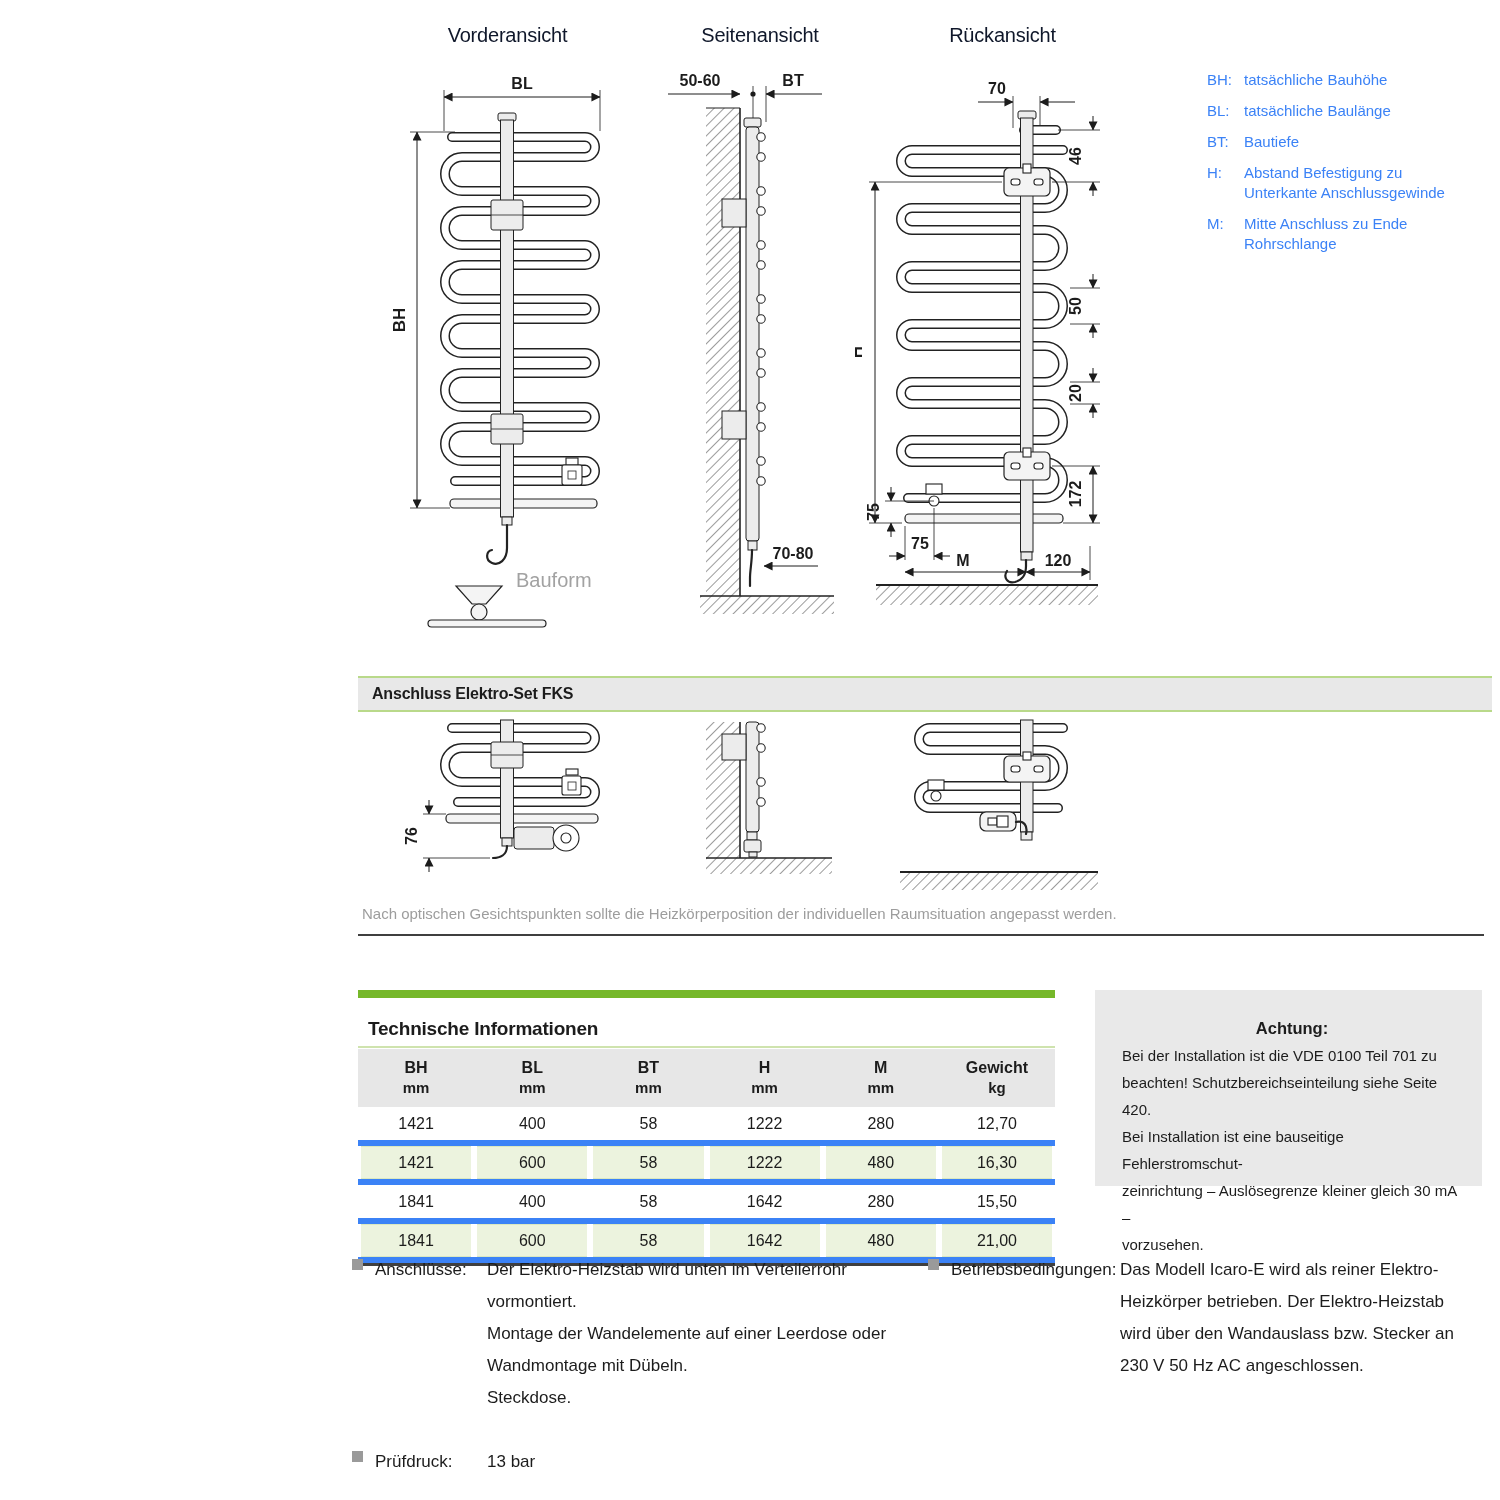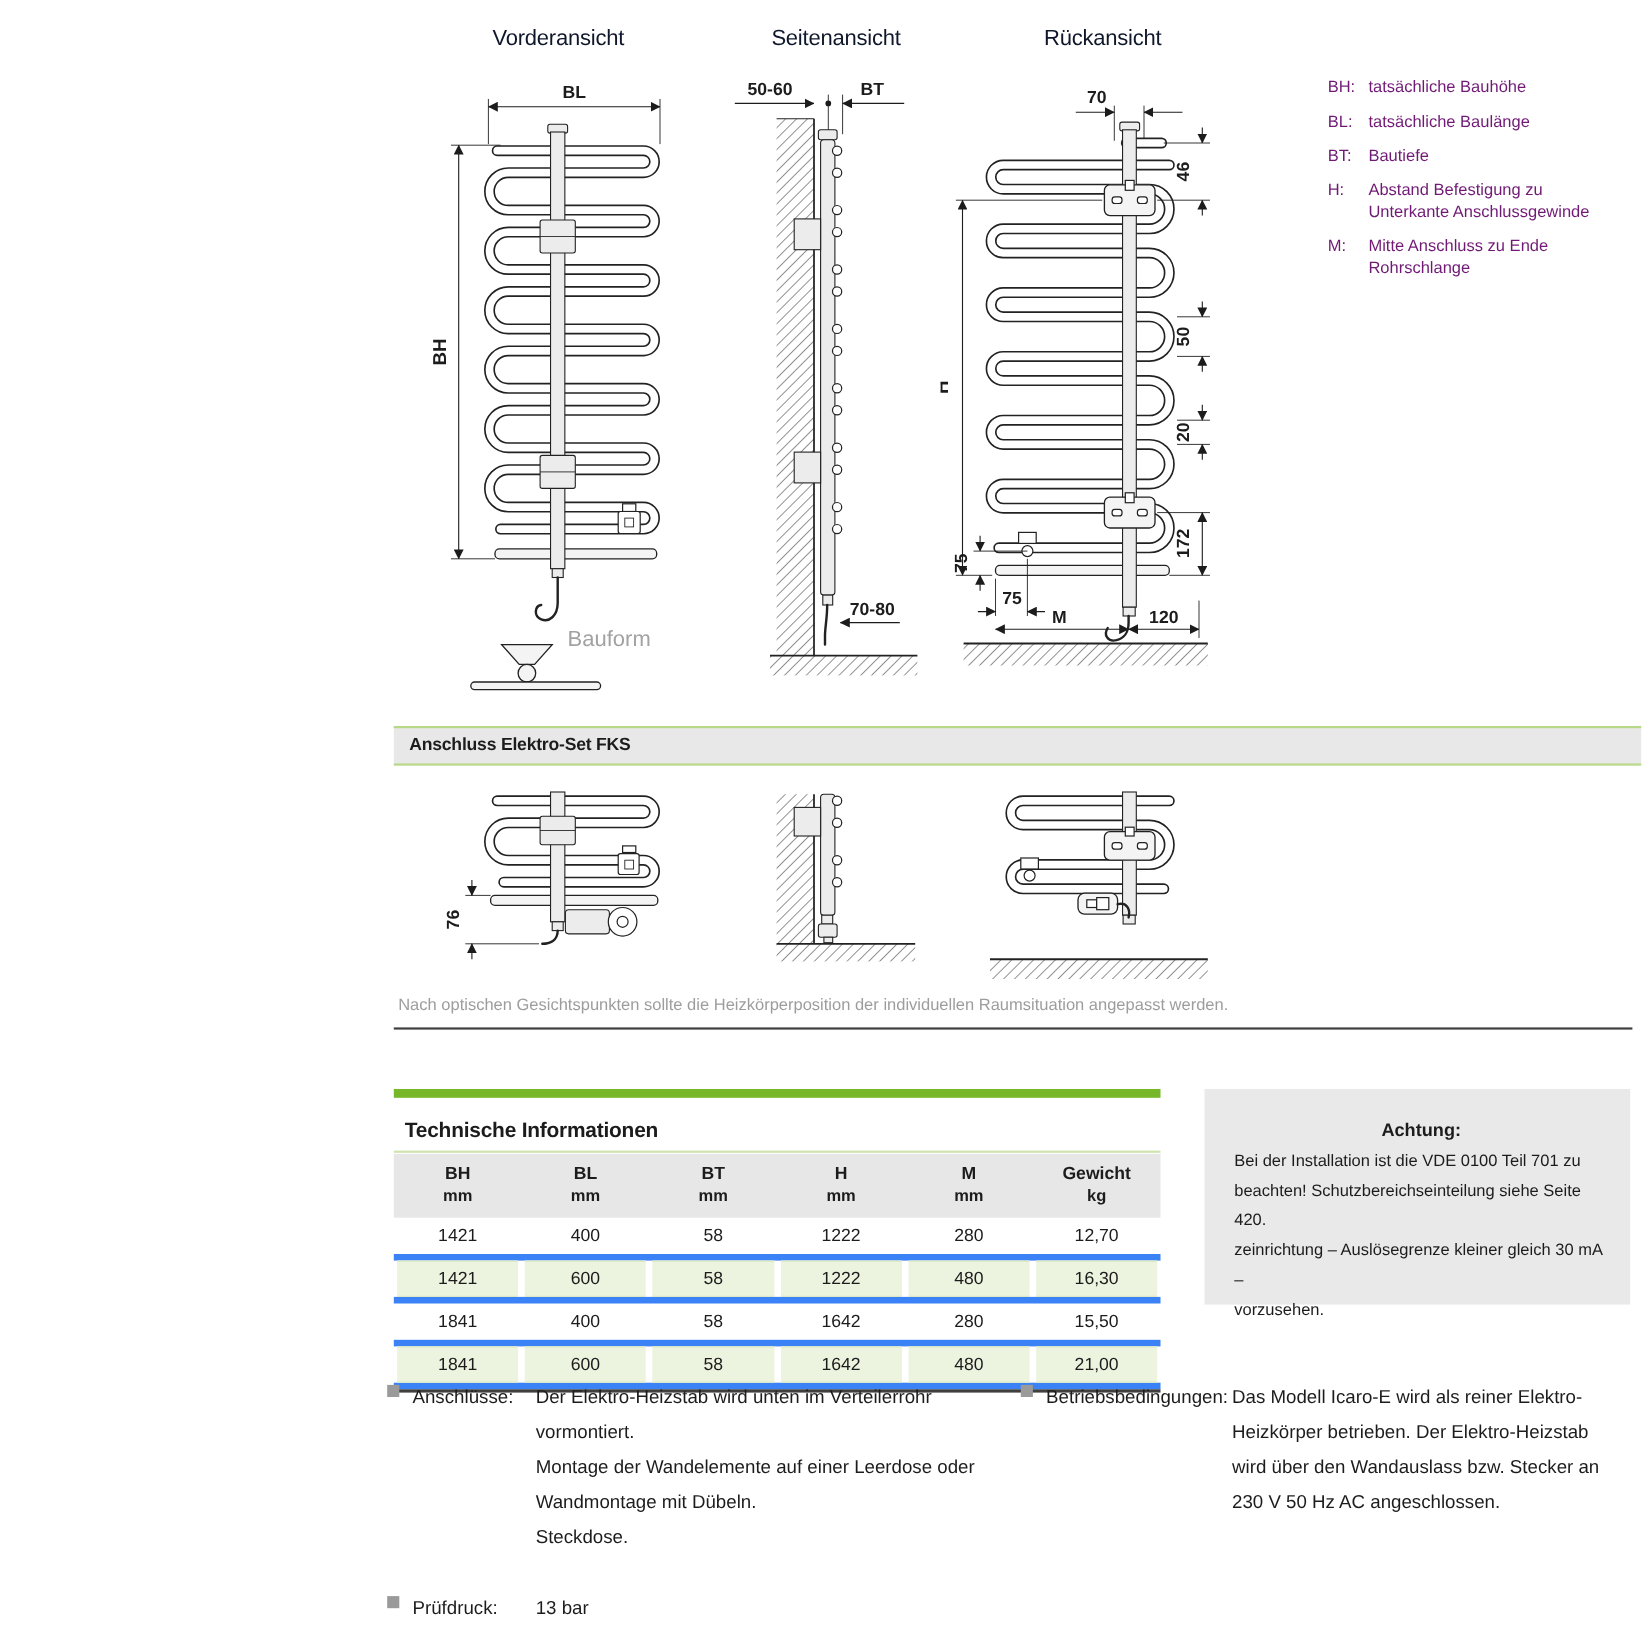--- a/index.html
+++ b/index.html
@@ -1,21 +1,21 @@
 <!DOCTYPE html>
 <html><head>
 <meta charset="utf-8">
 <style>
   html,body{margin:0;padding:0;background:#fff;}
   #page{position:relative;width:1500px;height:1500px;background:#fff;overflow:hidden;
         font-family:"Liberation Sans",sans-serif;color:#1c1c1c;}
   .abs{position:absolute;}
   .view-title{font-size:20px;color:#0f172a;text-align:center;letter-spacing:-0.2px;}
   
-  .legend{font-size:15px;color:#701a75;line-height:20px;}
+  .legend{font-size:15px;color:#3b82f6;line-height:20px;}
   .legend-item{display:flex;margin-bottom:11px;}
   .legend-key{width:37px;flex:none;}
   
   svg text{font-family:"Liberation Sans",sans-serif;font-weight:600;font-size:16px;fill:#1c1c1c;}
   svg text.big{font-size:17px;}
   .tO{fill:none;stroke:#222;stroke-width:10;stroke-linecap:round;}
   .tI{fill:none;stroke:#fff;stroke-width:7;stroke-linecap:round;}
   .dim{stroke:#1c1c1c;stroke-width:1;fill:none;}
   .ext{stroke:#1c1c1c;stroke-width:0.8;fill:none;}
   .part{fill:#ececec;stroke:#222;stroke-width:1;}
@@ -268,21 +268,21 @@
       <span><span>Abstand Befestigung zu</span><br>
             <span>Unterkante Anschlussgewinde</span></span>
     </div>
     <div class="legend-item">
       <span class="legend-key">M:</span>
       <span><span>Mitte Anschluss zu Ende</span><br>
             <span>Rohrschlange</span></span>
     </div>
   </div>
 
-  <div class="abs fks-bar" style="left:358px;top:660px;width:1120px;">Anschluss Elektro-Set FKS</div>
+  <div class="abs fks-bar" style="left:358px;top:676px;width:1120px;">Anschluss Elektro-Set FKS</div>
 
   <svg class="abs" style="left:395px;top:718px;" width="270" height="180" viewBox="395 718 270 180">
     <defs>
       <path id="coilFm" d="M452,728 L585,728 A10 10 0 0 1 585,748 L462,748 A17 17 0 0 0 462,782 L585,782 A10 10 0 0 1 585,802 L458,802"></path>
     </defs>
     <use href="#coilFm" class="tO"></use>
       <use href="#coilFm" class="tI"></use>
     <rect class="part2" x="446" y="814" width="152" height="9" rx="4"></rect>
     <rect class="part" x="500.5" y="720" width="13" height="118"></rect>
     <rect class="part" x="491" y="742" width="32" height="26" rx="2"></rect>
@@ -409,20 +409,21 @@
         <div class="cell">480</div>
         <div class="cell">21,00</div>
     </div>
     <div class="tbl-bottom"></div>
   </div>
 
   <div class="abs warnbox" style="left:1095px;top:990px;">
     <div class="warn-title">Achtung:</div>
     <div class="warn-line">Bei der Installation ist die VDE 0100 Teil 701 zu</div>
     <div class="warn-line">beachten! Schutzbereichseinteilung siehe Seite 420.</div>
+    <div class="warn-line">Bei Installation ist eine bauseitige Fehlerstromschut-</div>
     <div class="warn-line">zeinrichtung – Auslösegrenze kleiner gleich 30 mA –</div>
     <div class="warn-line">vorzusehen.</div>
   </div>
 
   <div class="abs" style="left:352px;top:1254px;width:560px;">
     <div style="position:relative;">
       <span class="bullet"></span>
       <div class="nb-label abs" style="left:23px;top:0;">Anschlüsse:</div>
       <div class="abs" style="left:135px;top:0;width:430px;">
         <div class="nb-line">Der Elektro-Heizstab wird unten im Verteilerrohr</div>

